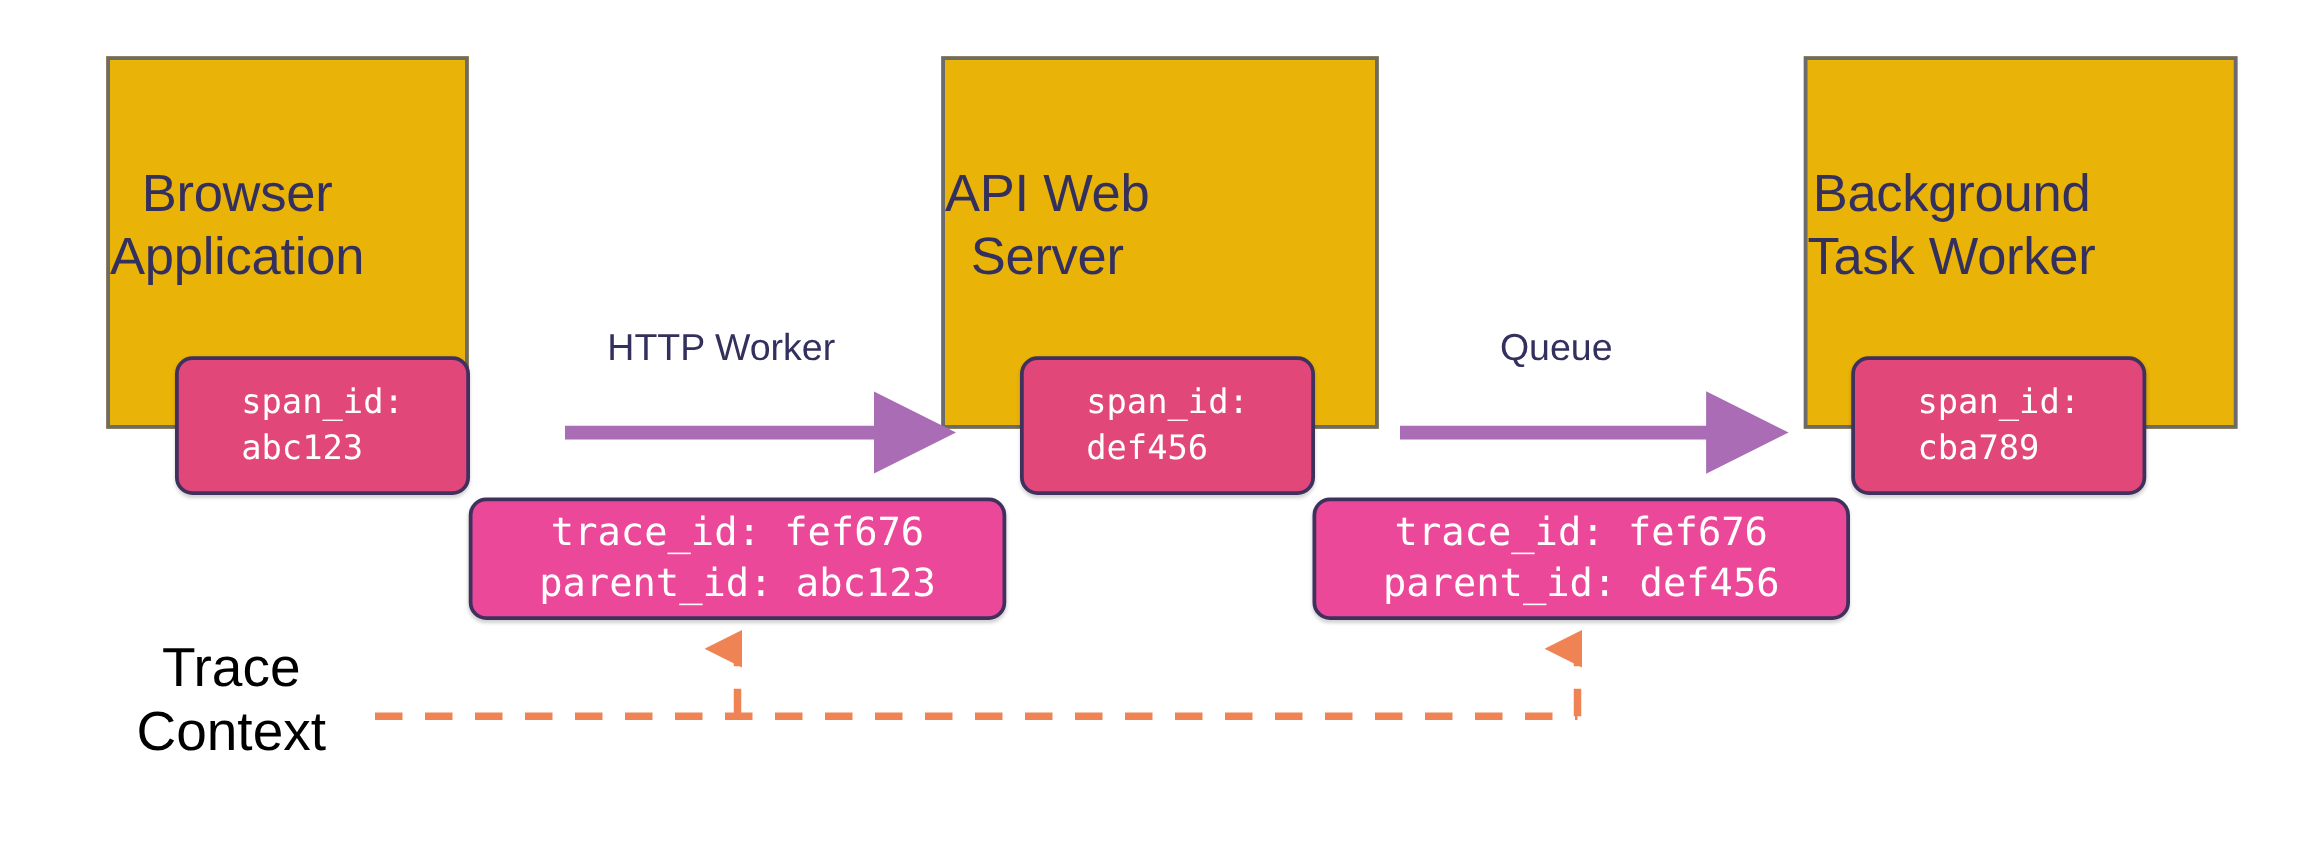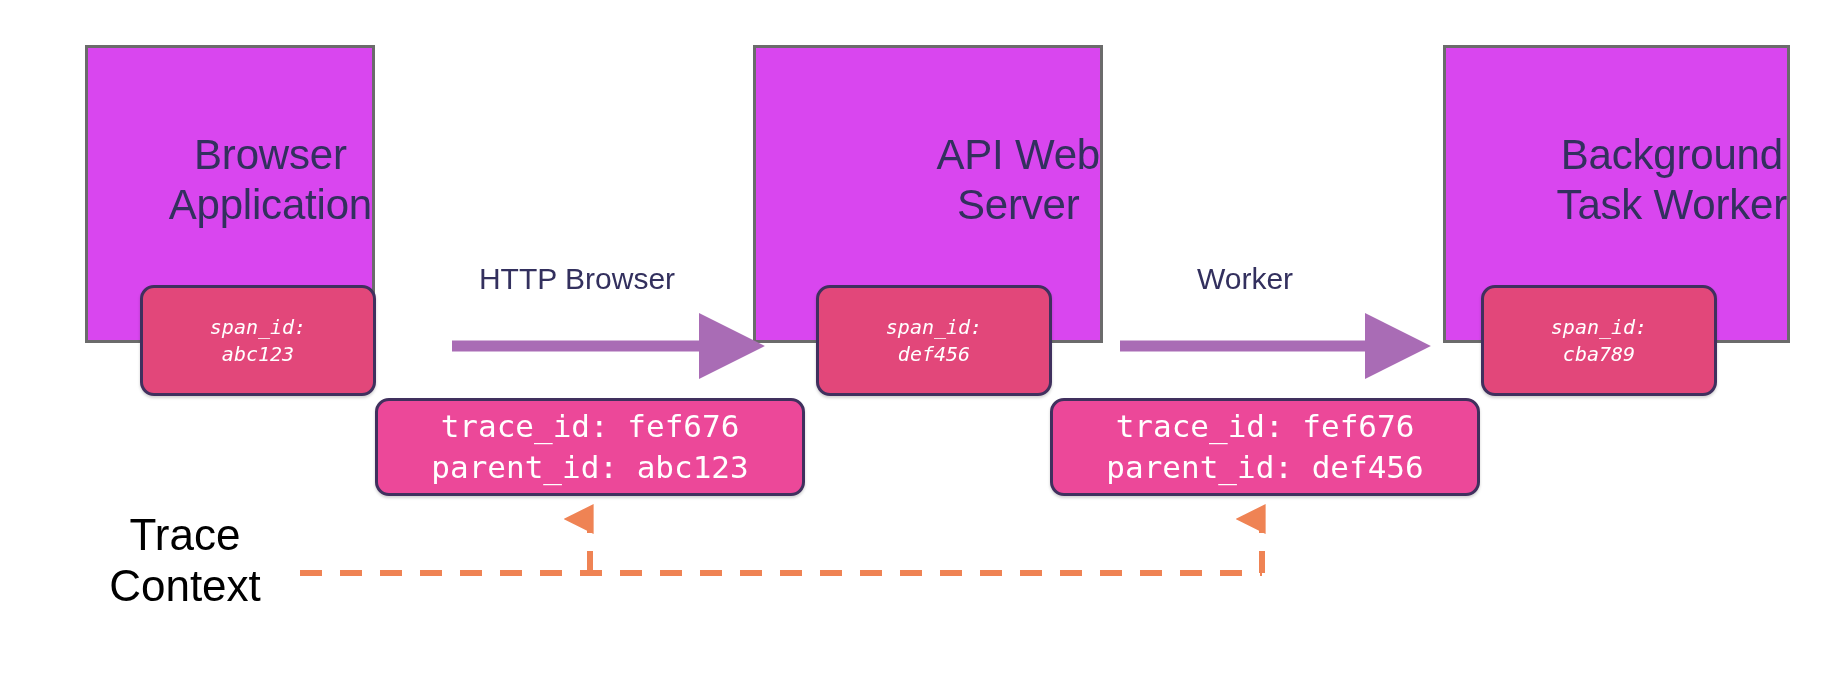--- a/index.html
+++ b/index.html
@@ -14,27 +14,26 @@
     position: relative;
     width: 1844px;
     height: 694px;
     background: #ffffff;
     overflow: hidden;
   }
 
   
   .service-box {
     position: absolute;
-    background: #d946ef;
+    background: #eab308;
     border: 3px solid #6b6b6b;
     box-sizing: border-box;
     display: flex;
     align-items: center;
-    justify-content: flex-end;
-    padding-left: 12px;
+    justify-content: flex-start;
   }
   .service-title {
     color: #33305e;
     font-size: 42px;
     line-height: 1.18;
     text-align: center;
     font-weight: 400;
     letter-spacing: -0.2px;
     white-space: pre-line;
     transform: translateY(-14px);
@@ -48,25 +47,23 @@
     border-radius: 14px;
     box-sizing: border-box;
     display: flex;
     align-items: center;
     justify-content: center;
     box-shadow: 0 2px 3px rgba(0,0,0,0.18);
   }
   .span-pill-text {
     color: #ffffff;
     font-family: "DejaVu Sans Mono", monospace;
-    font-size: 20px;
+    font-size: 27px;
     line-height: 1.35;
-    text-align: center;
     white-space: pre-line;
-    font-style: italic;
   }
 
   
   .ctx-pill {
     position: absolute;
     background: #ec4899;
     border: 3px solid #40305e;
     border-radius: 14px;
     box-sizing: border-box;
     display: flex;
@@ -147,23 +144,23 @@
       <line x1="1120" y1="346" x2="1366" y2="346" stroke="#a96cb5" stroke-width="11" marker-end="url(#purple-head)"></line>
     </g>
 
     <g>
       <path d="M300,573 L1262,573" fill="none" stroke="#ef8354" stroke-width="6" stroke-dasharray="22 18" stroke-linecap="butt"></path>
       <path d="M590,573 L590,519" fill="none" stroke="#ef8354" stroke-width="6" stroke-dasharray="22 18" marker-end="url(#orange-head)"></path>
       <path d="M1262,573 L1262,519" fill="none" stroke="#ef8354" stroke-width="6" stroke-dasharray="22 18" marker-end="url(#orange-head)"></path>
     </g>
   </svg>
 
-  <div class="arrow-label" style="left:452px; top:262px; width:250px;">HTTP Browser</div>
+  <div class="arrow-label" style="left:452px; top:262px; width:250px;">HTTP Worker</div>
 
-  <div class="arrow-label" style="left:1120px; top:262px; width:250px;">Worker</div>
+  <div class="arrow-label" style="left:1120px; top:262px; width:250px;">Queue</div>
 
   <div class="span-pill" style="left:140px; top:285px; width:236px; height:111px;">
     <div class="span-pill-text">span_id:
 abc123</div>
   </div>
 
   <div class="span-pill" style="left:816px; top:285px; width:236px; height:111px;">
     <div class="span-pill-text">span_id:
 def456</div>
   </div>

